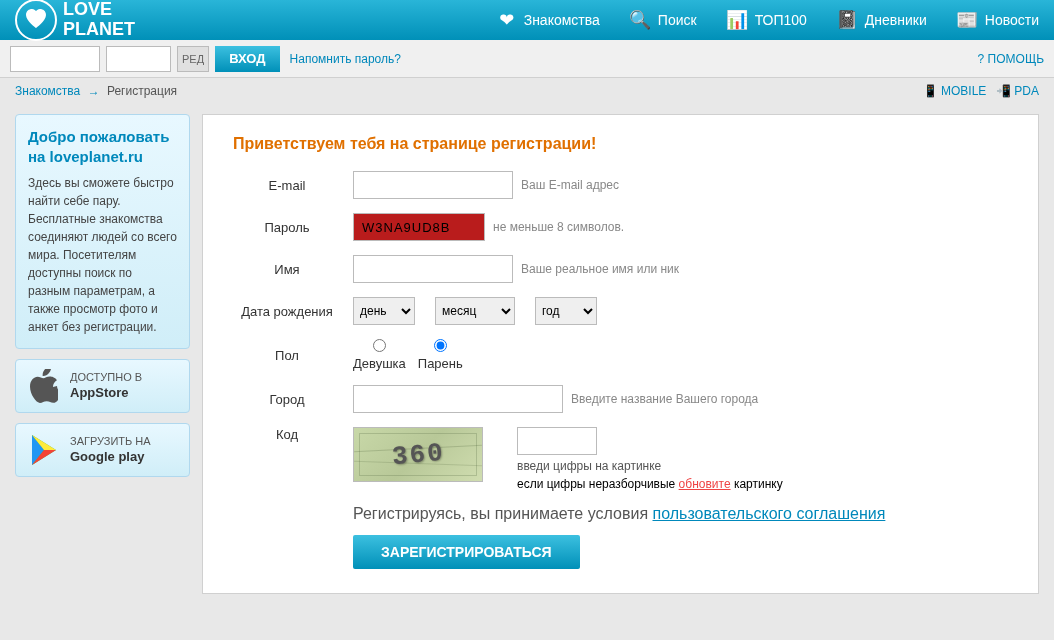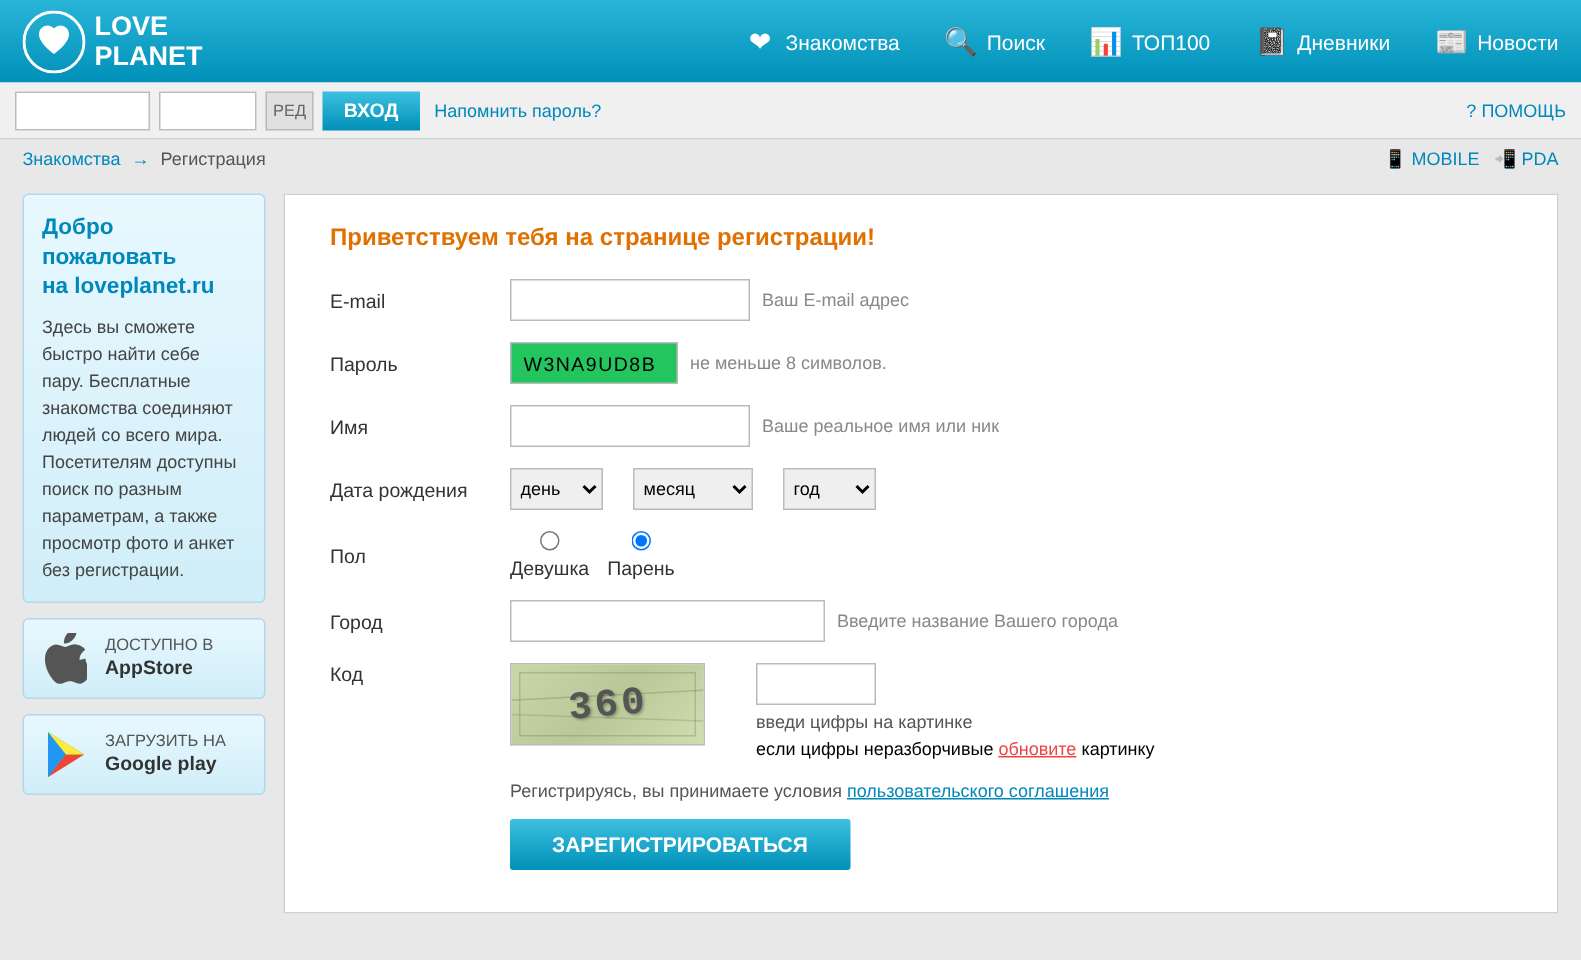--- a/index.html
+++ b/index.html
@@ -1,21 +1,21 @@
 <!DOCTYPE html>
 <html><head>
   <meta charset="utf-8">
   <style>
     * { margin: 0; padding: 0; box-sizing: border-box; }
     body { font-family: Arial, sans-serif; font-size: 13px; background: #e8e8e8; }
 
     
     .header {
       background: linear-gradient(to bottom, #29b5d8, #0090b8);
-      height: 55px;
+      height: 40px;
       display: flex;
       align-items: center;
       padding: 0 15px;
       justify-content: space-between;
     }
     .logo-area {
       display: flex;
       align-items: center;
       gap: 6px;
     }
@@ -137,21 +137,21 @@
     .mobile-links a {
       color: #0088bb;
       text-decoration: none;
       display: flex;
       align-items: center;
       gap: 3px;
     }
 
     
     .sidebar {
-      width: 162px;
+      width: 175px;
       flex-shrink: 0;
     }
     .welcome-box {
       background: linear-gradient(to bottom, #e8f8ff, #d0eef8);
       border: 1px solid #b0d8ee;
       border-radius: 4px;
       padding: 12px;
       margin-bottom: 10px;
     }
     .welcome-title {
@@ -207,21 +207,21 @@
       font-weight: bold;
       margin-bottom: 18px;
     }
     .form-row {
       display: flex;
       align-items: center;
       margin-bottom: 14px;
     }
     .form-label {
       width: 120px;
-      text-align: left;
+      text-align: center;
       padding-right: 12px;
       color: #333;
       font-size: 13px;
     }
     .form-input-group {
       display: flex;
       align-items: center;
       gap: 8px;
     }
     .form-input {
@@ -229,22 +229,22 @@
       padding: 4px 8px;
       font-size: 13px;
       height: 28px;
       width: 160px;
     }
     .form-hint {
       color: #888;
       font-size: 12px;
     }
     .form-input.password-field {
-      background: #22c55e;
-      width: 112px;
+      background: #b91c1c;
+      width: 132px;
       letter-spacing: 1px;
     }
     
     .date-group {
       display: flex;
       gap: 20px;
       align-items: center;
     }
     .date-select {
       border: 1px solid #bbb;
@@ -325,21 +325,21 @@
     .captcha-refresh {
       font-size: 12px;
     }
     .captcha-refresh a {
       color: #ef4444;
       text-decoration: underline;
     }
     
     .terms-row {
       margin: 12px 0;
-      font-size: 12px;
+      font-size: 16px;
       color: #555;
       padding-left: 120px;
     }
     .terms-row a {
       color: #0088bb;
       text-decoration: underline;
     }
     
     .btn-register {
       background: linear-gradient(to bottom, #3cc0e0, #0090b8);

